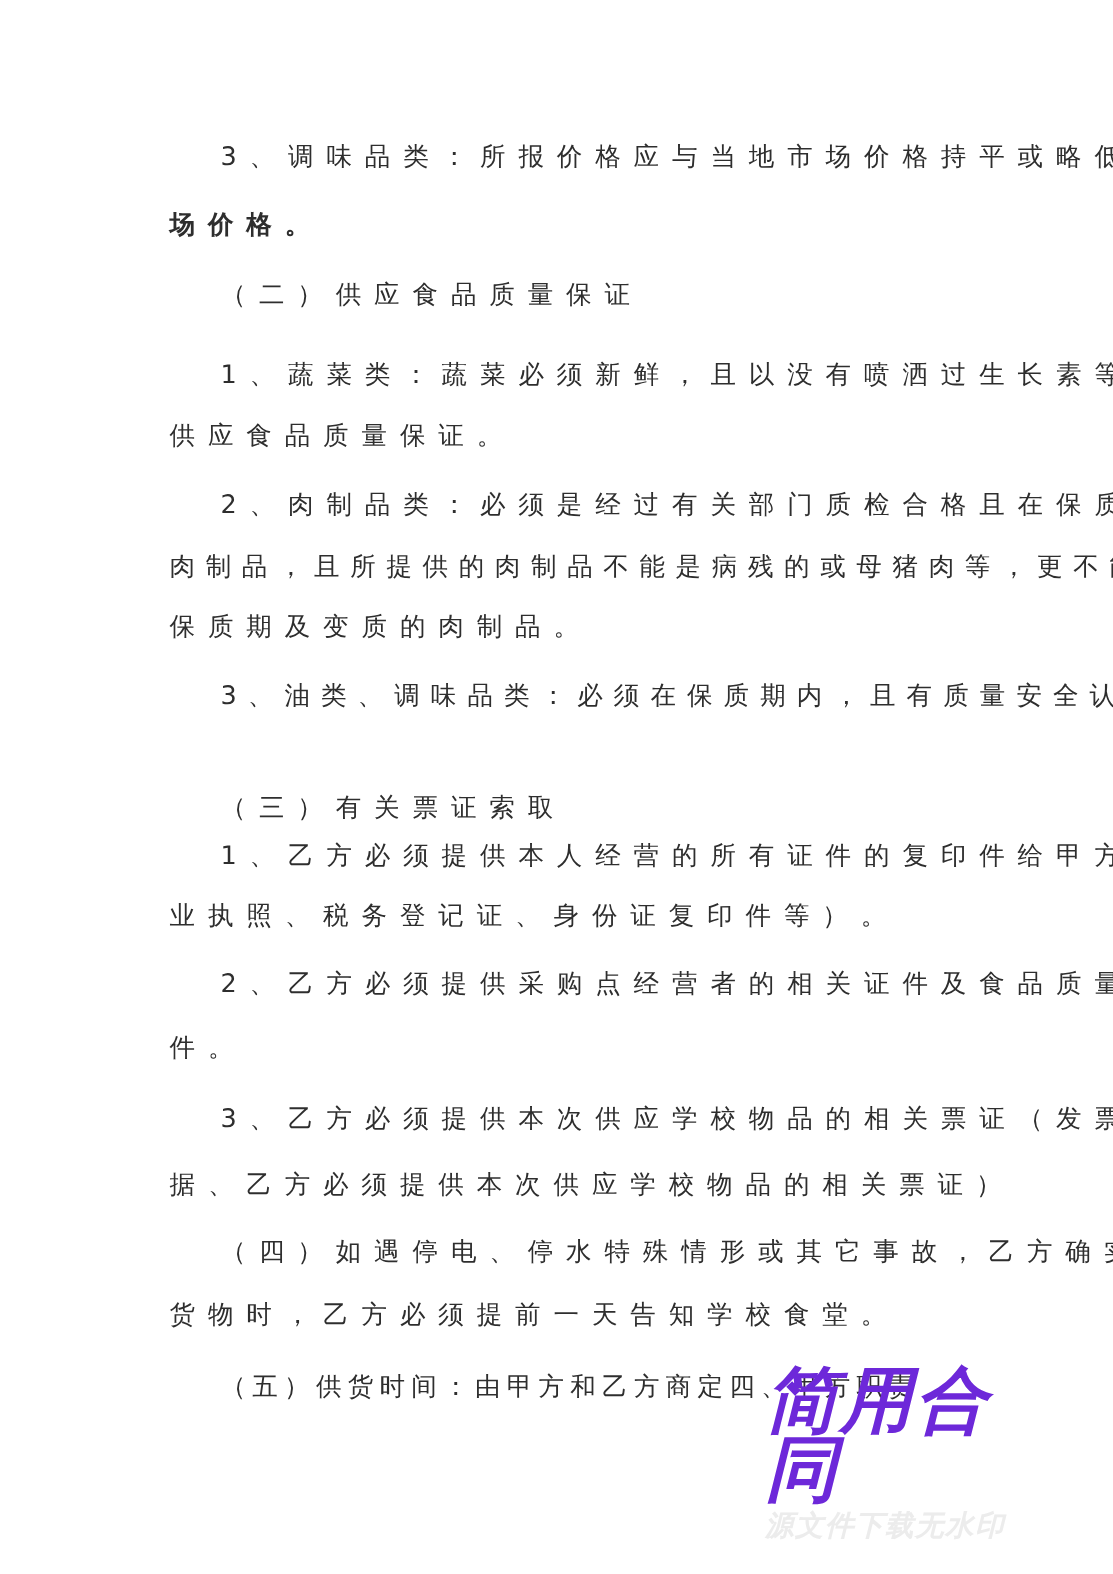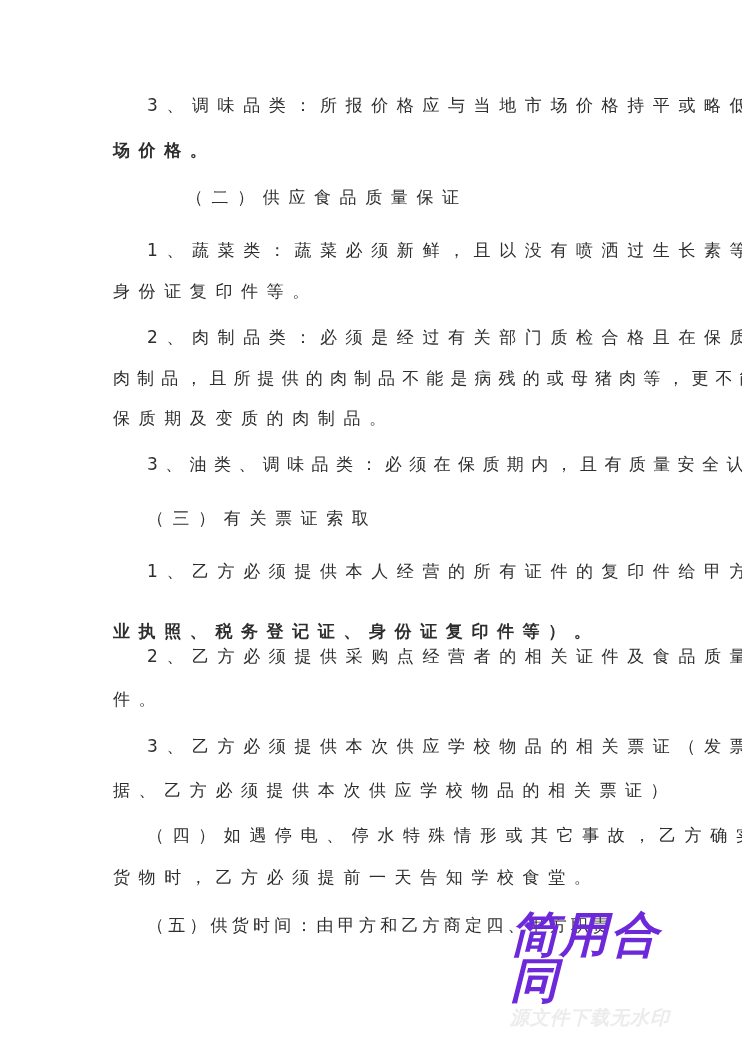--- a/index.html
+++ b/index.html
@@ -33,30 +33,30 @@
     color: #ececec; letter-spacing: 1px; line-height: 26px;
     font-family: "DejaVu Sans", sans-serif;
   }
 </style>
 </head>
 <body>
 
 <div class="page">
   <div class="line" style="left:147px;top:92px;">3、调味品类：所报价格应与当地市场价格持平或略低于当地市</div>
   <div class="line" style="left:113px;top:137px;font-weight:bold;">场价格。</div>
-  <div class="line" style="left:147px;top:184px;margin-left:39px;">（二）供应食品质量保证</div>
+  <div class="line" style="left:147px;top:184px;">（二）供应食品质量保证</div>
   <div class="line" style="left:147px;top:237px;">1、蔬菜类：蔬菜必须新鲜，且以没有喷洒过生长素等激素类催</div>
-  <div class="line" style="left:113px;top:278px;">身份证复印件等。</div>
+  <div class="line" style="left:113px;top:278px;">供应食品质量保证。</div>
   <div class="line" style="left:147px;top:324px;">2、肉制品类：必须是经过有关部门质检合格且在保质期以内的</div>
   <div class="line" style="left:113px;top:365px;letter-spacing:7.1px;">肉制品，且所提供的肉制品不能是病残的或母猪肉等，更不能是超过</div>
   <div class="line" style="left:113px;top:405px;">保质期及变质的肉制品。</div>
   <div class="line" style="left:147px;top:451px;letter-spacing:7.4px;">3、油类、调味品类：必须在保质期内，且有质量安全认证标志。</div>
-  <div class="line" style="left:147px;top:505px;">（三）有关票证索取</div>
+  <div class="line" style="left:147px;top:526px;">（三）有关票证索取</div>
   <div class="line" style="left:147px;top:558px;">1、乙方必须提供本人经营的所有证件的复印件给甲方（工商营</div>
-  <div class="line" style="left:113px;top:618px;font-weight:bold;">业执照、税务登记证、身份证复印件等）。</div>
+  <div class="line" style="left:113px;top:598px;">业执照、税务登记证、身份证复印件等）。</div>
   <div class="line" style="left:147px;top:643px;">2、乙方必须提供采购点经营者的相关证件及食品质量的相关证</div>
   <div class="line" style="left:113px;top:686px;">件。</div>
   <div class="line" style="left:147px;top:733px;">3、乙方必须提供本次供应学校物品的相关票证（发票、签字收</div>
   <div class="line" style="left:113px;top:777px;">据、乙方必须提供本次供应学校物品的相关票证）</div>
   <div class="line" style="left:147px;top:822px;">（四）如遇停电、停水特殊情形或其它事故，乙方确实无法供应</div>
   <div class="line" style="left:147px;top:912px;letter-spacing:4.2px;">（五）供货时间：由甲方和乙方商定四、甲方职责</div>
   <div class="line" style="left:113px;top:864px;">货物时，乙方必须提前一天告知学校食堂。</div>
 
   <div class="watermark">
     <div class="wm-main">简用合同</div>

